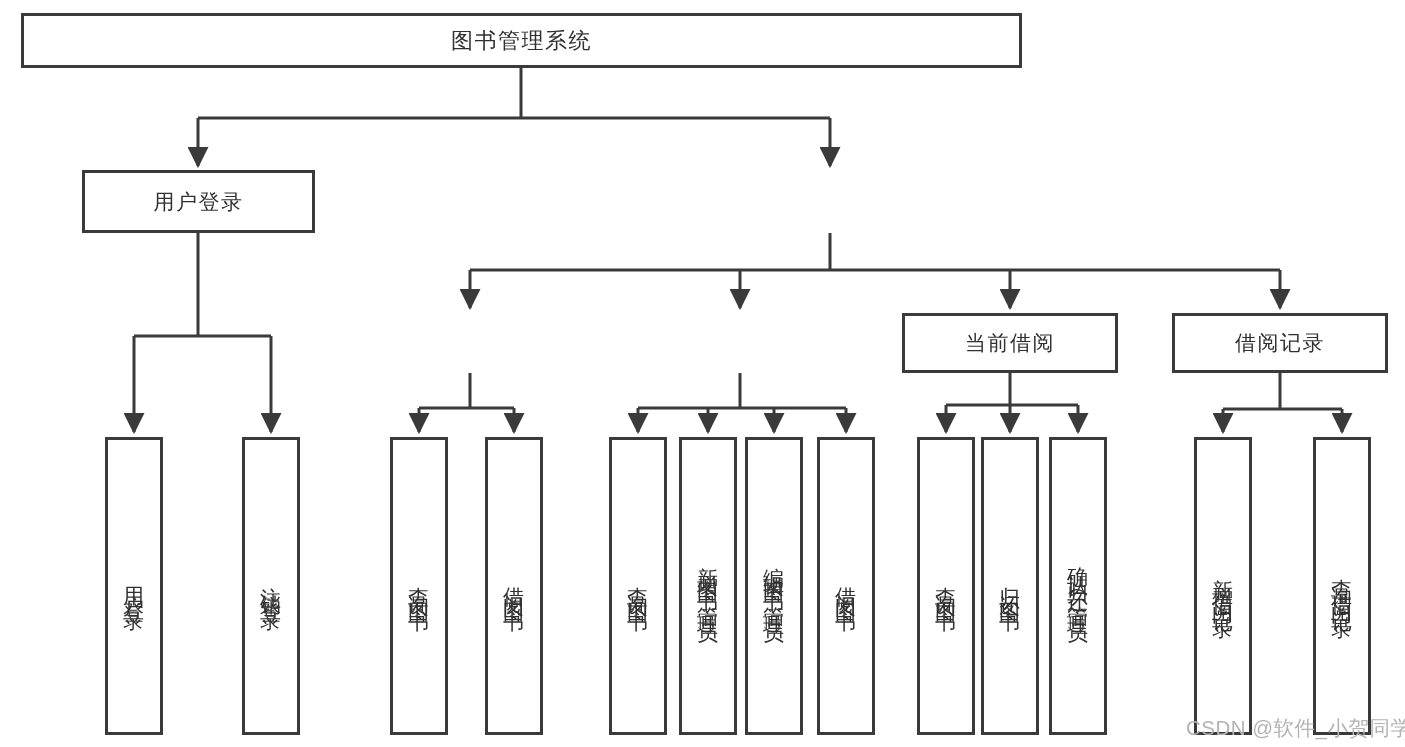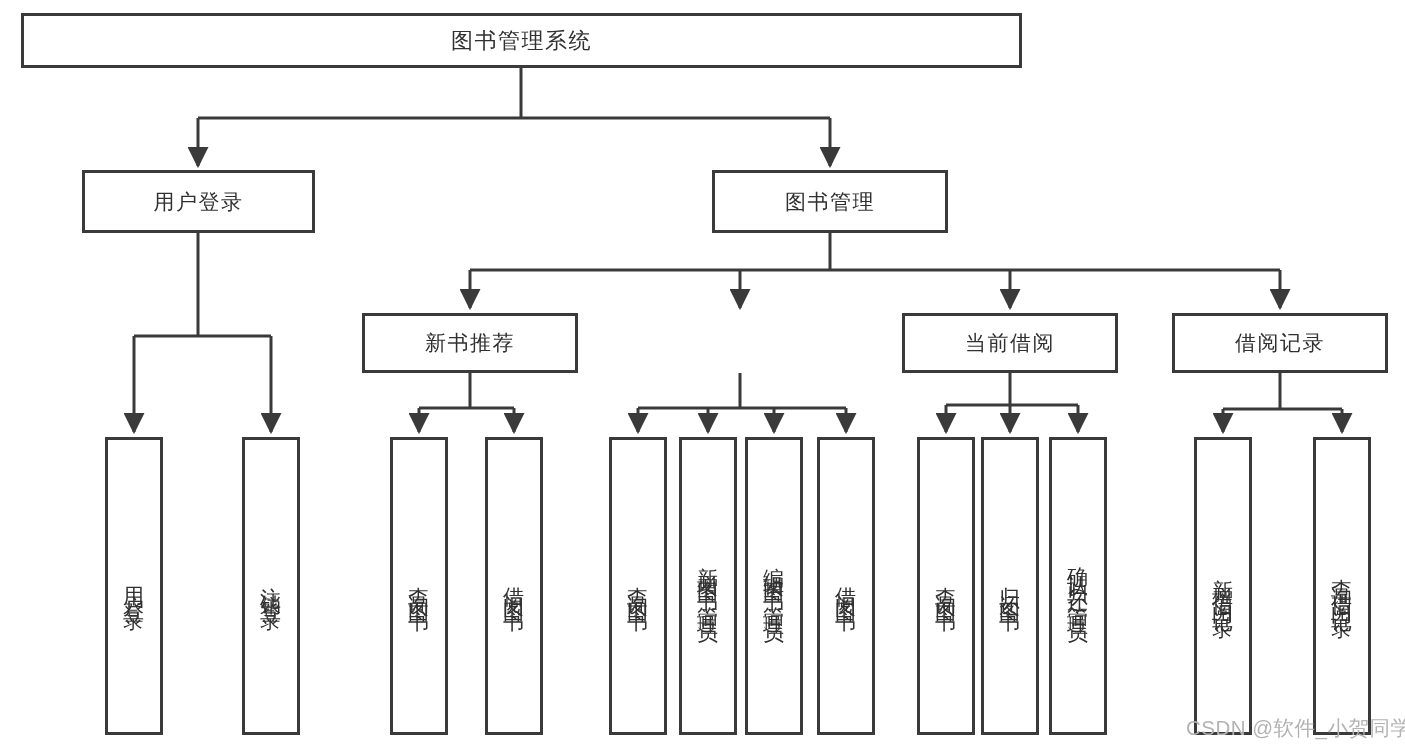--- a/index.html
+++ b/index.html
@@ -109,27 +109,21 @@
     </g>
   </svg>
 
   <div class="node h root" style="left:21px;top:13px;width:1001px;height:55px;">
     <span>图书管理系统</span>
   </div>
 
   <div class="node h" style="left:82px;top:170px;width:233px;height:63px;">
     <span>用户登录</span>
   </div>
-  <div class="node h" style="left:712px;top:170px;width:236px;height:63px;">
-    <span>图书管理</span>
-  </div>
 
-  <div class="node h" style="left:362px;top:313px;width:216px;height:60px;">
-    <span>新书推荐</span>
-  </div>
   <div class="node h" style="left:902px;top:313px;width:216px;height:60px;">
     <span>当前借阅</span>
   </div>
   <div class="node h" style="left:1172px;top:313px;width:216px;height:60px;">
     <span>借阅记录</span>
   </div>
 
   <div class="node v" style="left:105px;top:437px;width:58px;height:298px;">
     <span>用户登录</span>
   </div>

